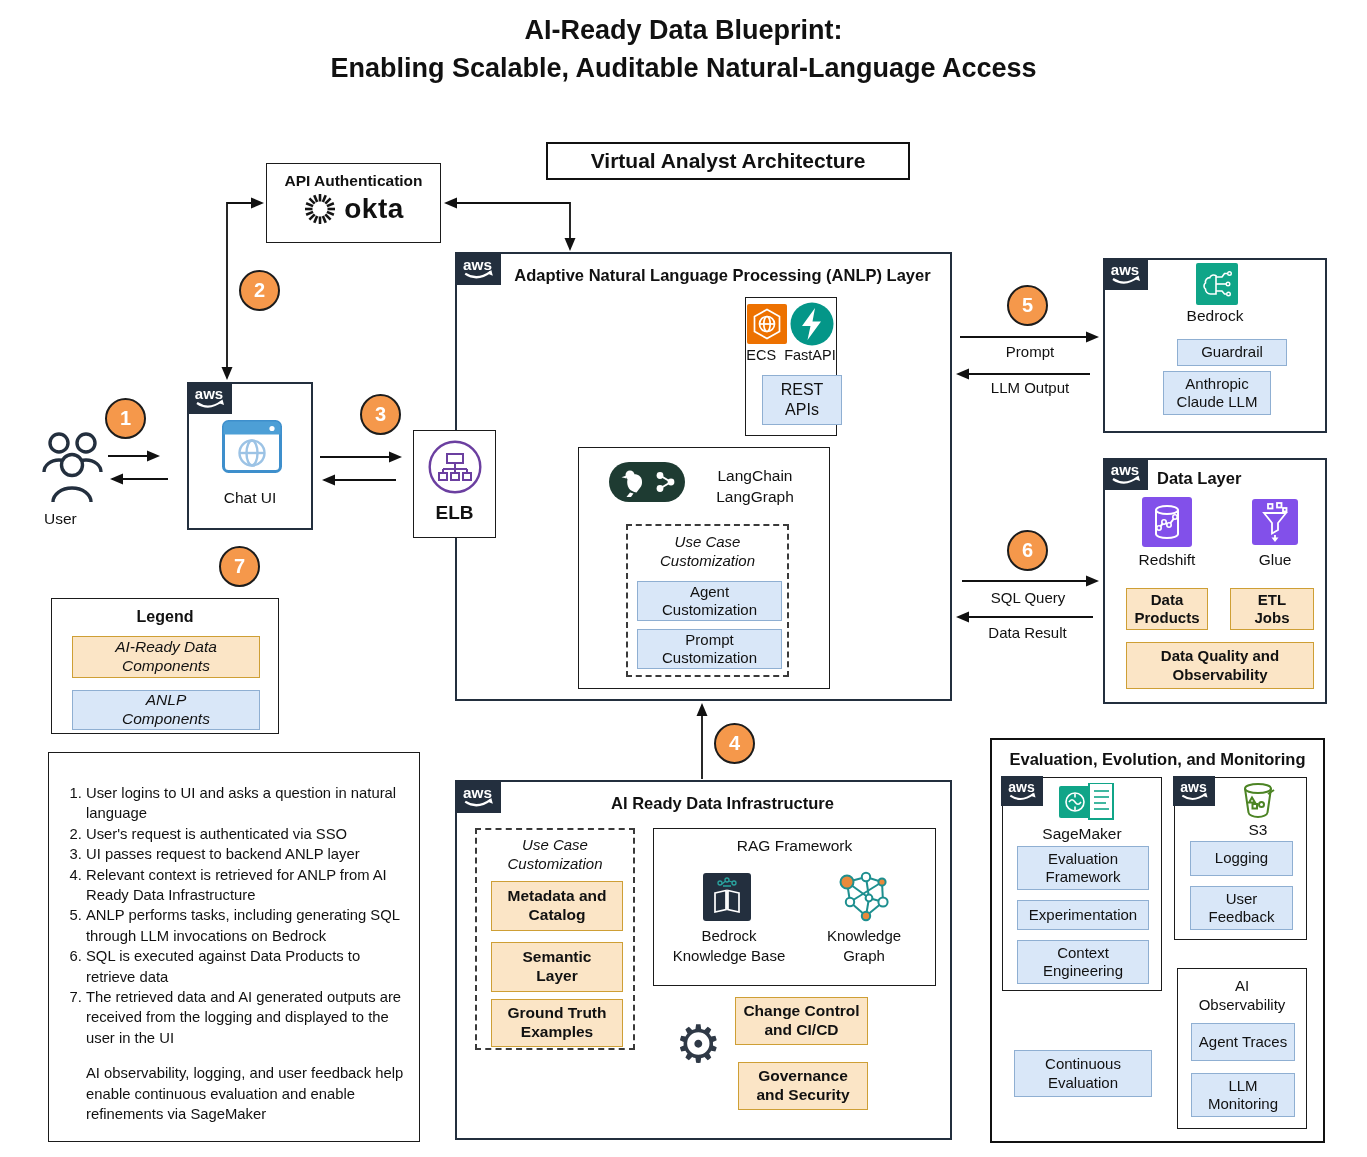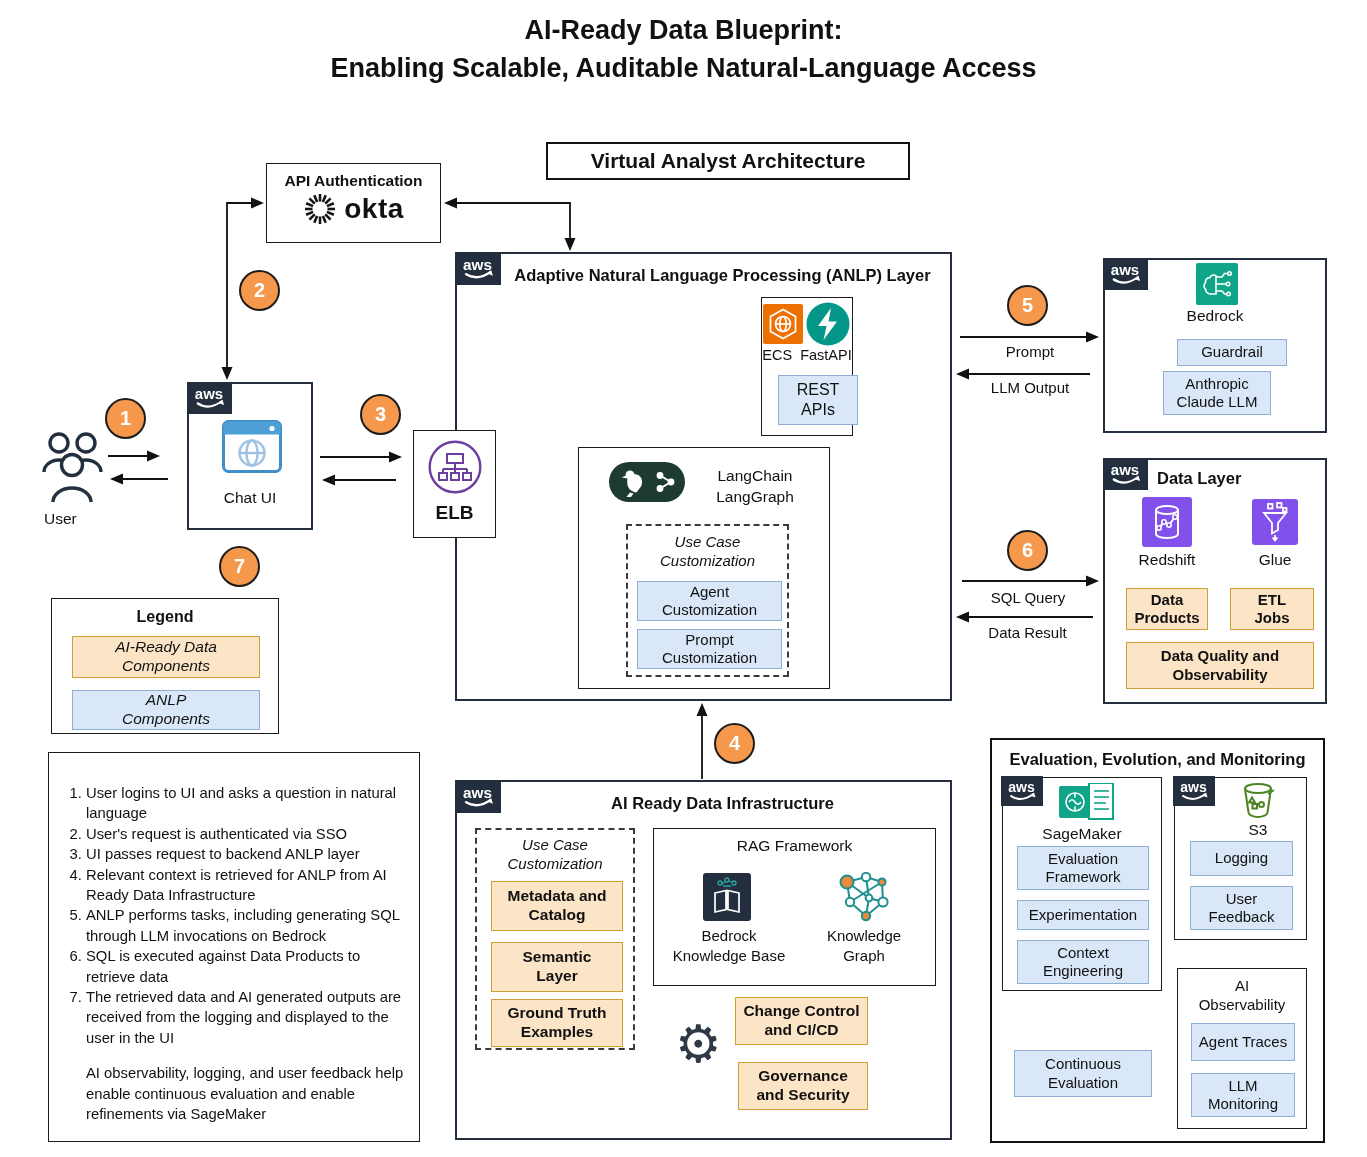--- a/index.html
+++ b/index.html
@@ -143,21 +143,21 @@
   <div class="awsb" style="width:46px;height:33px;">
     <svg width="46" height="33" viewBox="0 0 45 32">
         <text x="22" y="17" fill="#fff" font-size="15" font-weight="bold" text-anchor="middle" font-family="Liberation Sans">aws</text>
         <path d="M10 21 Q22 29 35 19" stroke="#fff" stroke-width="2.2" fill="none"></path>
         <polygon points="35.5,17.5 37,23 31.5,21" fill="#fff"></polygon>
       </svg>
   </div>
   <div class="lbl b" style="left:46px;right:8px;top:11px;font-size:16.5px;">Adaptive Natural Language Processing (ANLP) Layer</div>
 
 
-  <div class="box" style="left:288px;top:43px;width:92px;height:139px;margin-left:16px;">
+  <div class="box" style="left:288px;top:43px;width:92px;height:139px;">
     <div style="position:absolute;left:0;right:0;top:3px;display:flex;justify-content:center;align-items:center;">
       <svg width="40" height="40" viewBox="0 0 40 40">
         <rect width="40" height="40" rx="2" fill="#ED7100"></rect>
         <g stroke="#fff" stroke-width="1.7" fill="none">
           <polygon points="20,5.5 32.5,12.5 32.5,27.5 20,34.5 7.5,27.5 7.5,12.5"></polygon>
           <circle cx="20" cy="20" r="7.5"></circle>
             <ellipse cx="20" cy="20" rx="3.2" ry="7.5"></ellipse>
             <line x1="12.5" y1="20" x2="27.5" y2="20"></line>
         </g>
       </svg>

